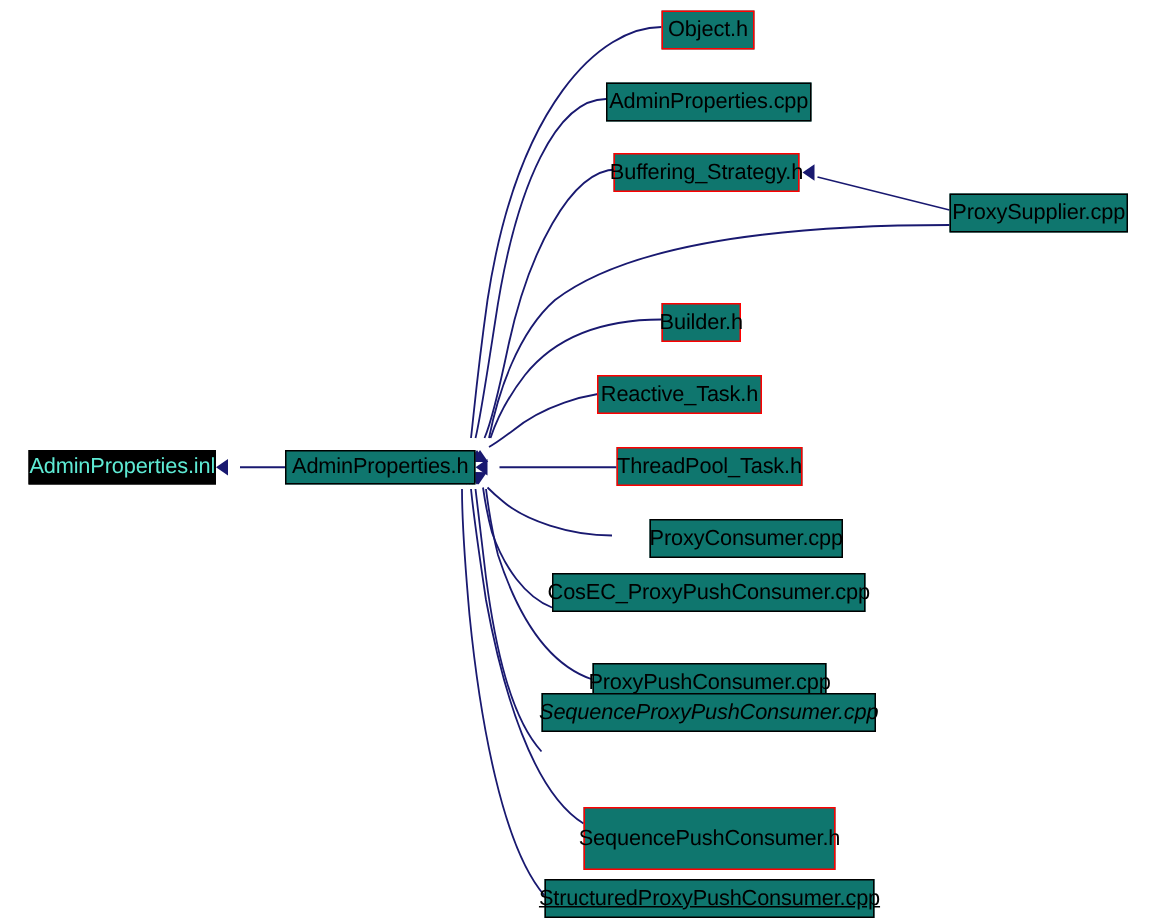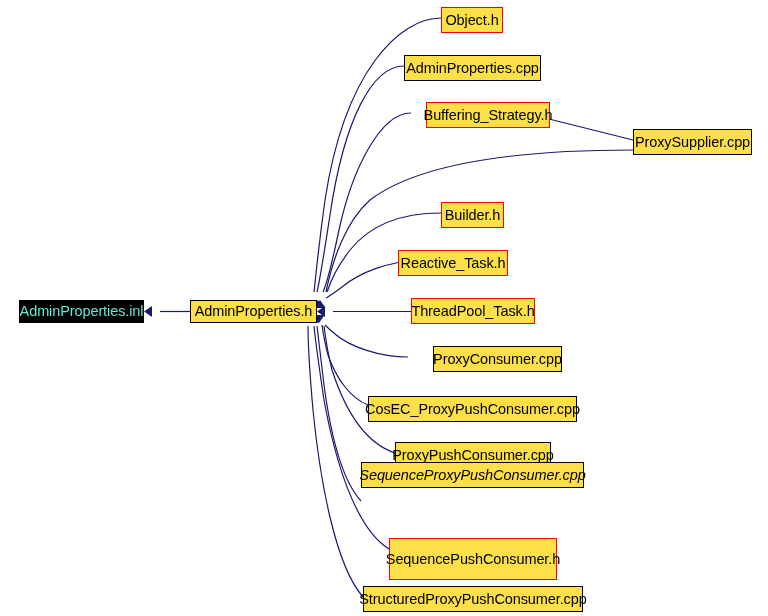--- a/index.html
+++ b/index.html
@@ -26,21 +26,21 @@
   .node {
     position: absolute;
     box-sizing: border-box;
     display: flex;
     align-items: center;
     justify-content: center;
     white-space: nowrap;
     font-size: 14.5px;
     line-height: 1;
     letter-spacing: -0.1px;
-    background: #fde047;
+    background: #0f766e;
     border: 1px solid #000000;
     color: #000000;
   }
   .node.red {
     border-color: #ff0000;
   }
   .node.current {
     background: #000000;
     border-color: #000000;
     color: #5eead4;
@@ -90,48 +90,48 @@
       </div>
       <div class="node" style="left: 190px; top: 300px; width: 127px; height: 23px;">
         <span>AdminProperties.h</span>
       </div>
       <div class="node red" style="left: 441px; top: 7px; width: 62px; height: 26px;">
         <span>Object.h</span>
       </div>
       <div class="node" style="left: 404px; top: 55px; width: 137px; height: 26px;">
         <span>AdminProperties.cpp</span>
       </div>
-      <div class="node red" style="left: 426px; top: 102px; width: 124px; height: 26px; text-align: center;">
+      <div class="node red" style="left: 409px; top: 102px; width: 124px; height: 26px; text-align: center;">
         <span>Buffering_Strategy.h</span>
       </div>
       <div class="node" style="left: 633px; top: 129px; width: 119px; height: 26px;">
         <span>ProxySupplier.cpp</span>
       </div>
-      <div class="node red" style="left: 441px; top: 202px; width: 63px; height: 26px;">
+      <div class="node red" style="left: 441px; top: 202px; width: 53px; height: 26px;">
         <span>Builder.h</span>
       </div>
       <div class="node red" style="left: 398px; top: 250px; width: 110px; height: 26px;">
         <span>Reactive_Task.h</span>
       </div>
       <div class="node red" style="left: 411px; top: 298px; width: 124px; height: 26px;">
         <span>ThreadPool_Task.h</span>
       </div>
       <div class="node" style="left: 408px; top: 346px; width: 129px; height: 26px; margin-left: 25px;">
         <span>ProxyConsumer.cpp</span>
       </div>
-      <div class="node" style="left: 368px; top: 396px; width: 209px; height: 26px;">
+      <div class="node" style="left: 368px; top: 382px; width: 209px; height: 26px;">
         <span>CosEC_ProxyPushConsumer.cpp</span>
       </div>
       <div class="node" style="left: 395px; top: 442px; width: 156px; height: 26px; text-align: right;">
         <span>ProxyPushConsumer.cpp</span>
       </div>
       <div class="node" style="left: 361px; top: 462px; width: 223px; height: 26px; font-style: italic;">
         <span>SequenceProxyPushConsumer.cpp</span>
       </div>
       <div class="node red" style="left: 389px; top: 538px; width: 168px; height: 42px;">
         <span>SequencePushConsumer.h</span>
       </div>
-      <div class="node" style="left: 363px; top: 586px; width: 220px; height: 26px;">
+      <div class="node" style="left: 363px; top: 586px; width: 220px; height: 26px; text-decoration: underline;">
         <span>StructuredProxyPushConsumer.cpp</span>
       </div>
     </div>
 
 </div>
 
 </body></html>

